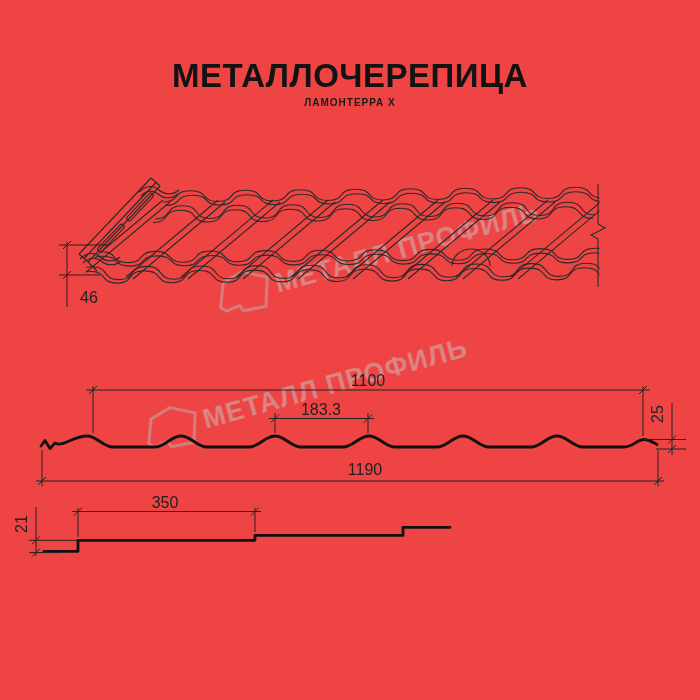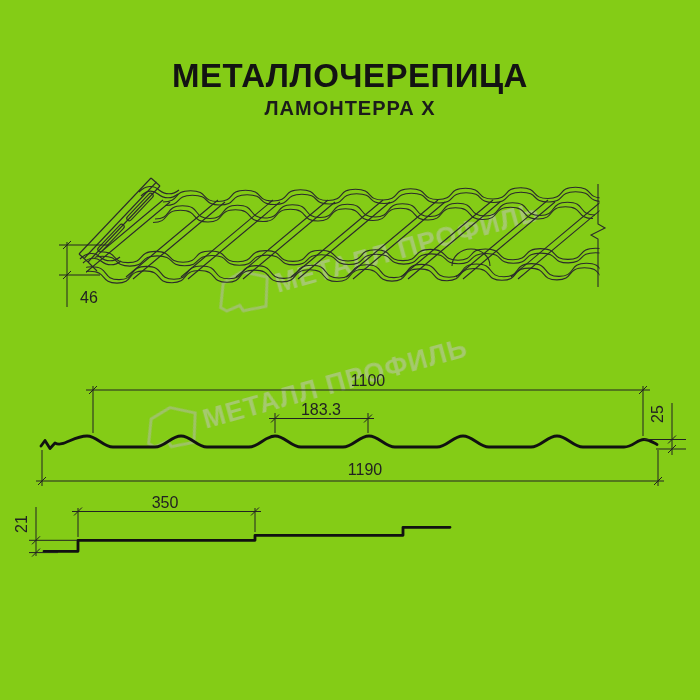--- a/index.html
+++ b/index.html
@@ -1,26 +1,26 @@
 <!DOCTYPE html>
 <html><head>
 <meta charset="utf-8">
 <style>
   html,body{margin:0;padding:0;background:#ffffff;}
   .page{
-    position:relative;width:700px;height:700px;background:#84cc16;overflow:hidden;
+    position:relative;width:700px;height:700px;background:#ef4444;overflow:hidden;
     font-family:"Liberation Sans", sans-serif;color:#151515;
   }
   .title{
     position:absolute;top:57px;left:0;width:700px;text-align:center;
     font-size:33px;font-weight:bold;letter-spacing:0.5px;color:#131313;
   }
   .subtitle{
     position:absolute;top:97px;left:0;width:700px;text-align:center;
-    font-size:20px;font-weight:bold;letter-spacing:1px;color:#1b1b1b;
+    font-size:10px;font-weight:bold;letter-spacing:1px;color:#1b1b1b;
   }
   svg{position:absolute;left:0;top:0;}
   .thin{stroke:#2b2b2b;stroke-width:1.1;fill:none;}
   .dim{stroke:#222222;stroke-width:1;fill:none;}
   .profile{stroke:#111111;stroke-width:2.8;fill:none;stroke-linejoin:round;stroke-linecap:round;}
   .dimtext{font-size:16px;fill:#222222;}
   .wm-text{font-size:27px;font-weight:bold;letter-spacing:1px;}
 </style>
 </head>
 <body>

